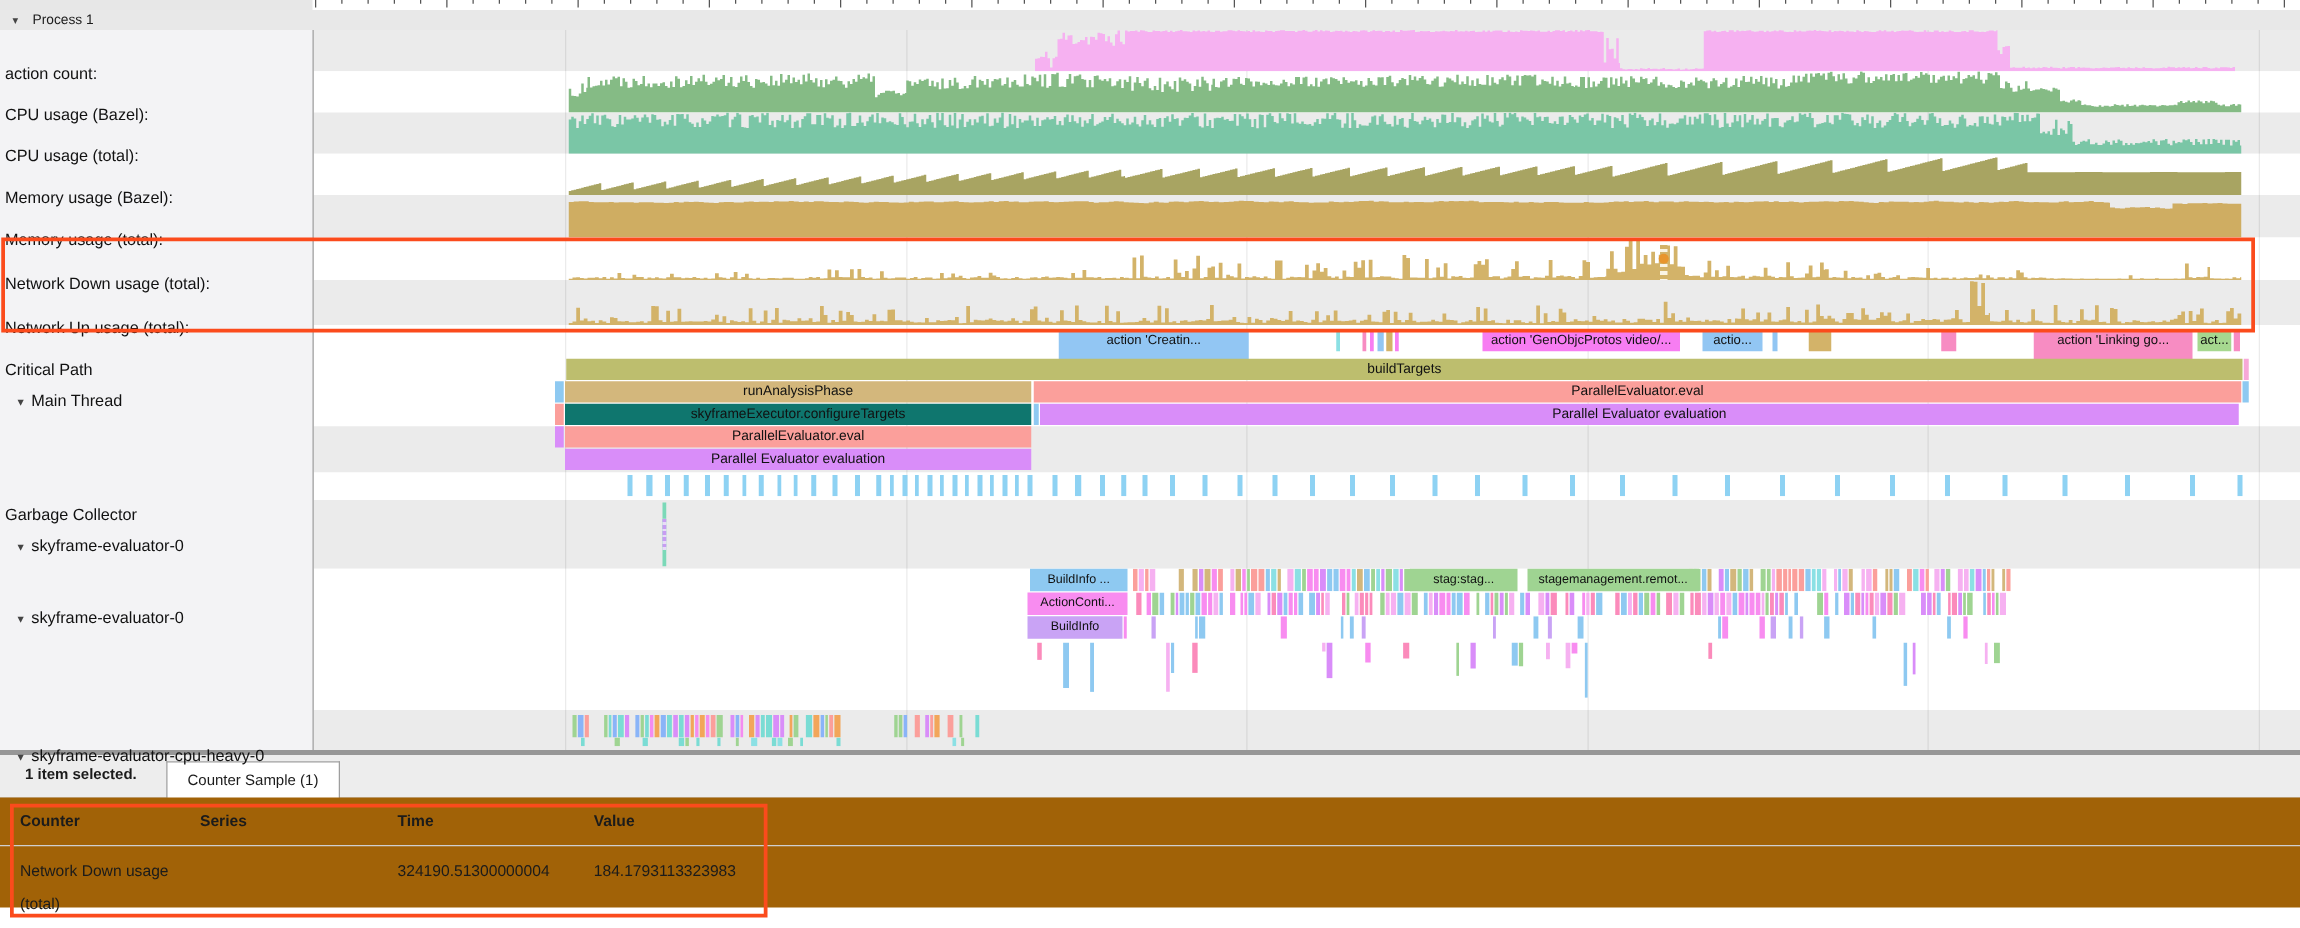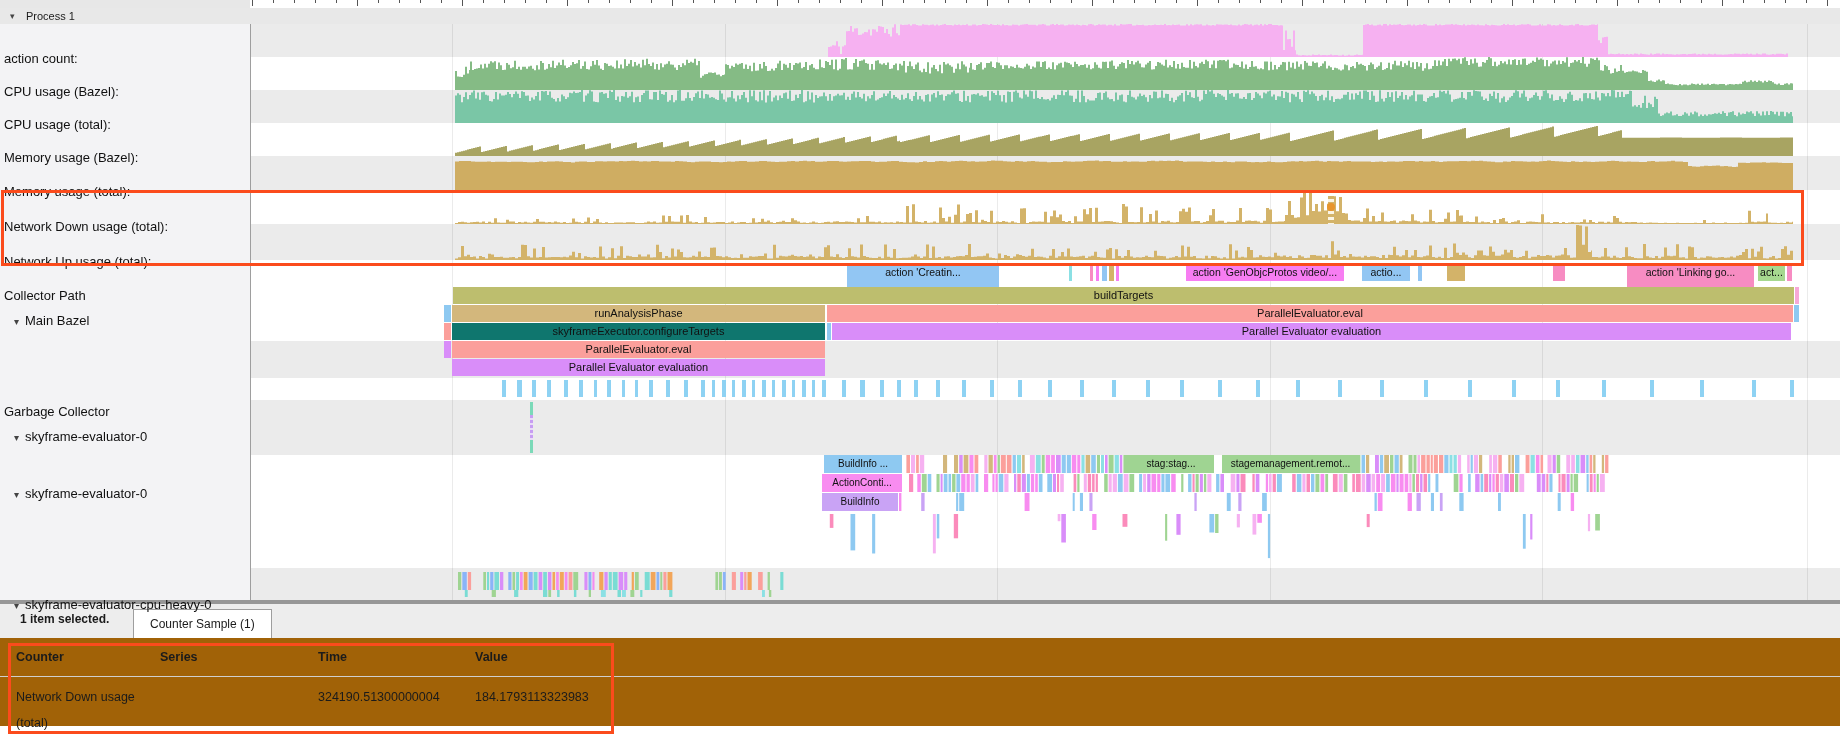--- a/index.html
+++ b/index.html
@@ -618,22 +618,22 @@
         <div style="left: 1327px; top: 179px; width: 8px; height: 8px; border-radius: 50%; background: rgb(232, 149, 45); z-index: 7; position: absolute;"></div>
       </div>
     <div id="sidebar">
         <div class="trk-label" style="left: 4px; top: 26px; position: absolute;"><span>action count:</span></div>
         <div class="trk-label" style="left: 4px; top: 59px; position: absolute;"><span>CPU usage (Bazel):</span></div>
         <div class="trk-label" style="left: 4px; top: 92px; position: absolute;"><span>CPU usage (total):</span></div>
         <div class="trk-label" style="left: 4px; top: 125px; position: absolute;"><span>Memory usage (Bazel):</span></div>
         <div class="trk-label" style="left: 4px; top: 159px; position: absolute;"><span>Memory usage (total):</span></div>
         <div class="trk-label" style="left: 4px; top: 194px; position: absolute;"><span>Network Down usage (total):</span></div>
         <div class="trk-label" style="left: 4px; top: 229px; position: absolute;"><span>Network Up usage (total):</span></div>
-        <div class="trk-label" style="left: 4px; top: 263px; position: absolute;"><span>Collector Path</span></div>
-        <div class="trk-label" style="left: 14px; top: 288px; position: absolute;"><span class="tri">▾</span><span>Main Bazel</span></div>
+        <div class="trk-label" style="left: 4px; top: 263px; position: absolute;"><span>Critical Path</span></div>
+        <div class="trk-label" style="left: 14px; top: 288px; position: absolute;"><span class="tri">▾</span><span>Main Thread</span></div>
         <div class="trk-label" style="left: 4px; top: 379px; position: absolute;"><span>Garbage Collector</span></div>
         <div class="trk-label" style="left: 14px; top: 404px; position: absolute;"><span class="tri">▾</span><span>skyframe-evaluator-0</span></div>
         <div class="trk-label" style="left: 14px; top: 461px; position: absolute;"><span class="tri">▾</span><span>skyframe-evaluator-0</span></div>
         <div class="trk-label" style="left: 14px; top: 572px; position: absolute;"><span class="tri">▾</span><span>skyframe-evaluator-cpu-heavy-0</span></div>
       </div>
     <div id="redbox1" class="abs" style="left: 1px; top: 166px; width: 1797px; height: 70px;"></div>
   </div>
   <div id="divider" class="abs"></div>
   <div id="bottom" class="abs">
     <div id="tabbar">

